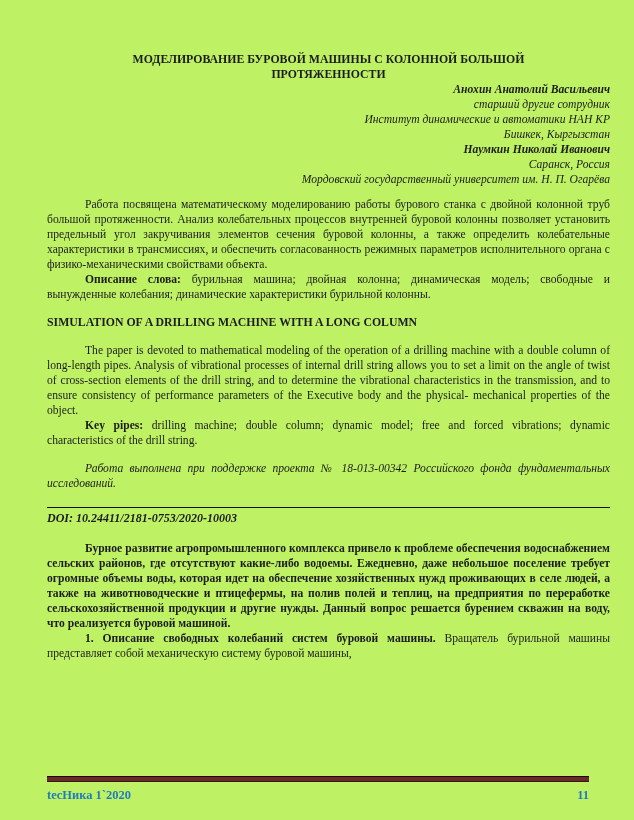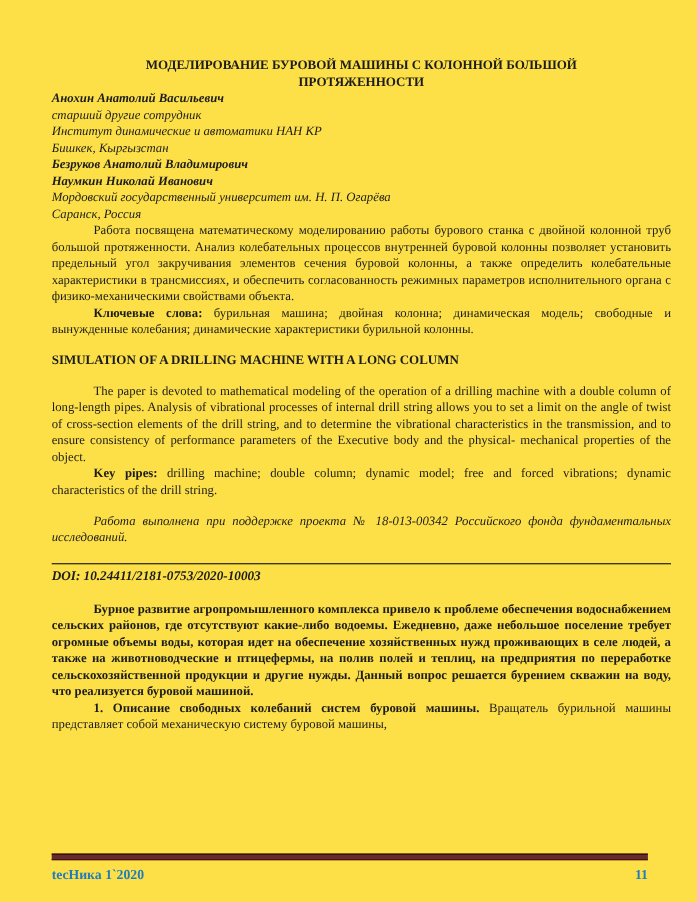--- a/index.html
+++ b/index.html
@@ -3,45 +3,45 @@
 <meta charset="utf-8">
 <style>
   html, body { margin: 0; padding: 0; background: #ffffff; }
   .page {
     position: relative;
     width: 634px;
     height: 820px;
     margin: 0 auto;
     box-sizing: border-box;
     padding: 52px 24px 0 47px;
-    background: #fde047;
+    background: #bef264;
     font-family: "Liberation Serif", "DejaVu Serif", serif;
     font-size: 11.6px;
     line-height: 15px;
     color: #1c1c1c;
     overflow: hidden;
   }
   .title-ru {
     margin: 0;
     padding: 0 55px;
     font-size: 11.8px;
     line-height: 15px;
     font-weight: bold;
     text-align: center;
   }
-  .authors { text-align: left; margin: 0; }
+  .authors { text-align: right; margin: 0; }
   .authors .line { display: block; }
   .bi { font-weight: bold; font-style: italic; }
   .it { font-style: italic; }
   .para {
     margin: 0;
     text-align: justify;
     text-indent: 38px;
   }
-  .abstract-start { }
+  .abstract-start { margin-top: 10px; }
   .title-en {
     margin: 13px 0 13px 0;
     font-size: 11.8px;
     line-height: 15px;
     font-weight: bold;
     text-align: left;
   }
   .funding { font-style: italic; margin-top: 13px; }
   .doi-rule {
     border: none;
@@ -80,29 +80,28 @@
 
 <div class="page">
 
   <h1 class="title-ru">МОДЕЛИРОВАНИЕ БУРОВОЙ МАШИНЫ С КОЛОННОЙ БОЛЬШОЙ ПРОТЯЖЕННОСТИ</h1>
 
   <div class="authors">
     <span class="line bi">Анохин Анатолий Васильевич</span>
     <span class="line it">старший другие сотрудник</span>
     <span class="line it">Институт динамические и автоматики НАН КР</span>
     <span class="line it">Бишкек, Кыргызстан</span>
-    <span class="line bi">Безруков Анатолий Владимирович</span>
     <span class="line bi">Наумкин Николай Иванович</span>
+    <span class="line it">Саранск, Россия</span>
     <span class="line it">Мордовский государственный университет им. Н. П. Огарёва</span>
-    <span class="line it">Саранск, Россия</span>
   </div>
 
   <p class="para abstract-start">Работа посвящена математическому моделированию работы бурового станка с двойной колонной труб большой протяженности. Анализ колебательных процессов внутренней буровой колонны позволяет установить предельный угол закручивания элементов сечения буровой колонны, а также определить колебательные характеристики в трансмиссиях, и обеспечить согласованность режимных параметров исполнительного органа с физико-механическими свойствами объекта.</p>
 
-  <p class="para"><b>Ключевые слова:</b><span> бурильная машина; двойная колонна; динамическая модель; свободные и вынужденные колебания; динамические характеристики бурильной колонны.</span></p>
+  <p class="para"><b>Описание слова:</b><span> бурильная машина; двойная колонна; динамическая модель; свободные и вынужденные колебания; динамические характеристики бурильной колонны.</span></p>
 
   <h2 class="title-en">SIMULATION OF A DRILLING MACHINE WITH A LONG COLUMN</h2>
 
   <p class="para">The paper is devoted to mathematical modeling of the operation of a drilling machine with a double column of long-length pipes. Analysis of vibrational processes of internal drill string allows you to set a limit on the angle of twist of cross-section elements of the drill string, and to determine the vibrational characteristics in the transmission, and to ensure consistency of performance parameters of the Executive body and the physical- mechanical properties of the object.</p>
 
   <p class="para"><b>Key pipes:</b><span> drilling machine; double column; dynamic model; free and forced vibrations; dynamic characteristics of the drill string.</span></p>
 
   <p class="para funding">Работа выполнена при поддержке проекта № 18-013-00342 Российского фонда фундаментальных исследований.</p>
 
   <hr class="doi-rule">

